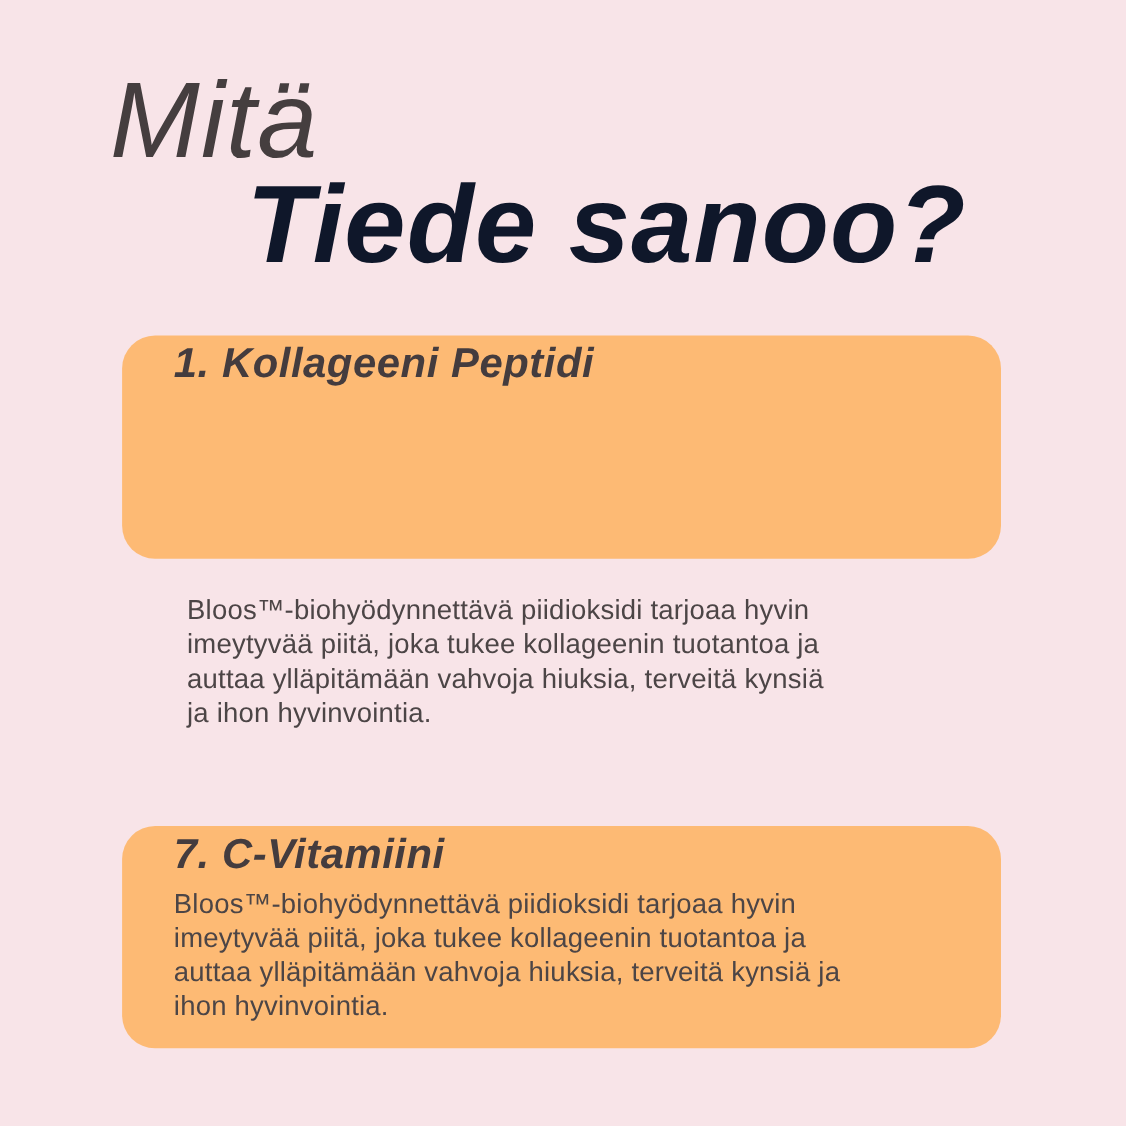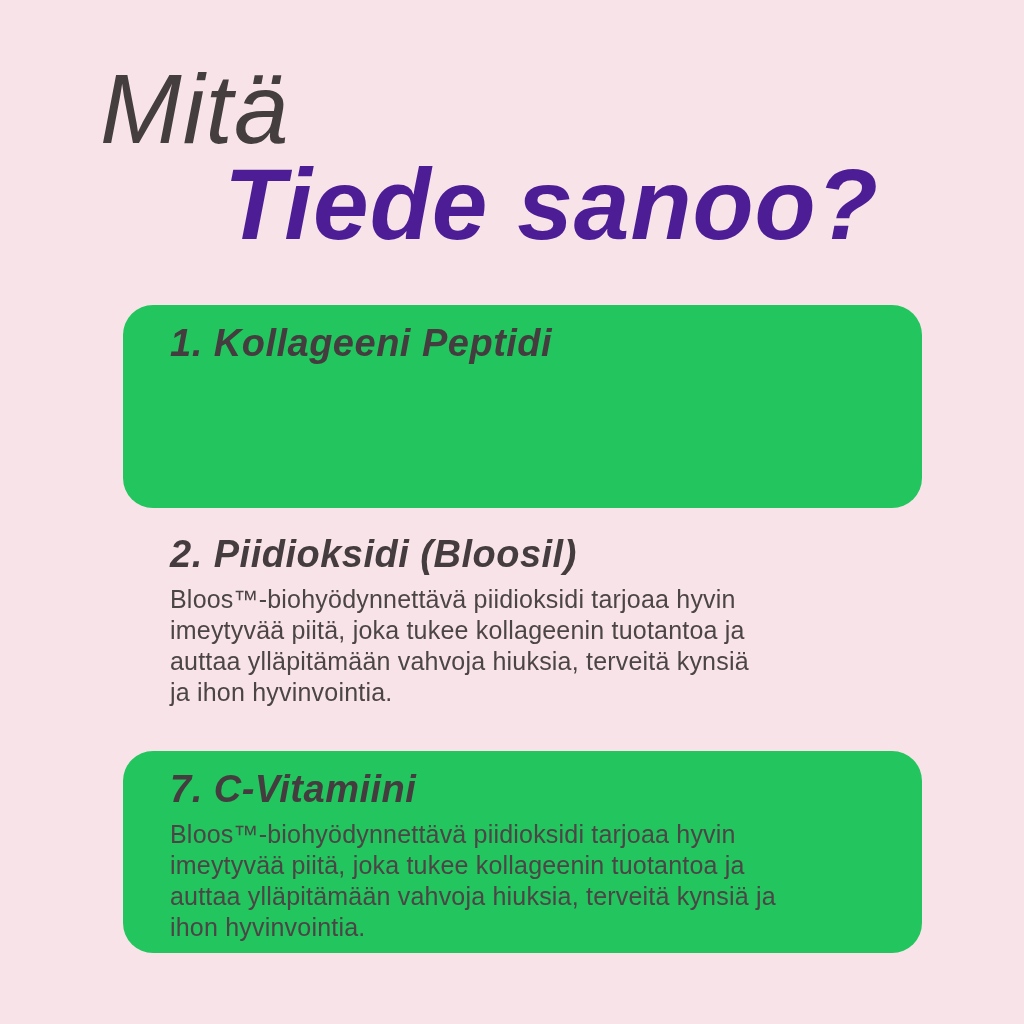--- a/index.html
+++ b/index.html
@@ -30,32 +30,32 @@
     color: #453e3f;
     letter-spacing: 1px;
   }
   .title-line2 {
     position: absolute;
     left: 224px; top: 152px;
     font-style: italic;
     font-weight: 700;
     font-size: 100px;
     line-height: 1.05;
-    color: #4c1d95;
+    color: #0f172a;
     letter-spacing: 1px;
     white-space: nowrap;
   }
   
   .card {
     position: absolute;
-    left: 123px;
+    left: 111px;
     width: 799px;
-    background: #22c55e;
+    background: #fdba74;
     border-radius: 30px;
-    padding: 16px 30px 20px 47px;
+    padding: 4px 30px 20px 47px;
   }
   .card.card-1 { top: 305px; height: 203px; }
   .card.card-3 { top: 751px; height: 202px; }
   .plain-section {
     position: absolute;
     left: 170px;
     top: 532px;
     width: 730px;
   }
   .section-heading {
@@ -84,21 +84,20 @@
   <div class="title-block">
     <div class="title-line1">Mitä</div>
     <div class="title-line2">Tiede sanoo?</div>
   </div>
 
   <div class="card card-1">
     <div class="section-heading">1. Kollageeni Peptidi</div>
   </div>
 
   <div class="plain-section">
-    <div class="section-heading">2. Piidioksidi (Bloosil)</div>
     <div class="section-body">Bloos™-biohyödynnettävä piidioksidi tarjoaa hyvin
 imeytyvää piitä, joka tukee kollageenin tuotantoa ja
 auttaa ylläpitämään vahvoja hiuksia, terveitä kynsiä
 ja ihon hyvinvointia.</div>
   </div>
 
   <div class="card card-3">
     <div class="section-heading">7. C-Vitamiini</div>
     <div class="section-body">Bloos™-biohyödynnettävä piidioksidi tarjoaa hyvin
 imeytyvää piitä, joka tukee kollageenin tuotantoa ja

